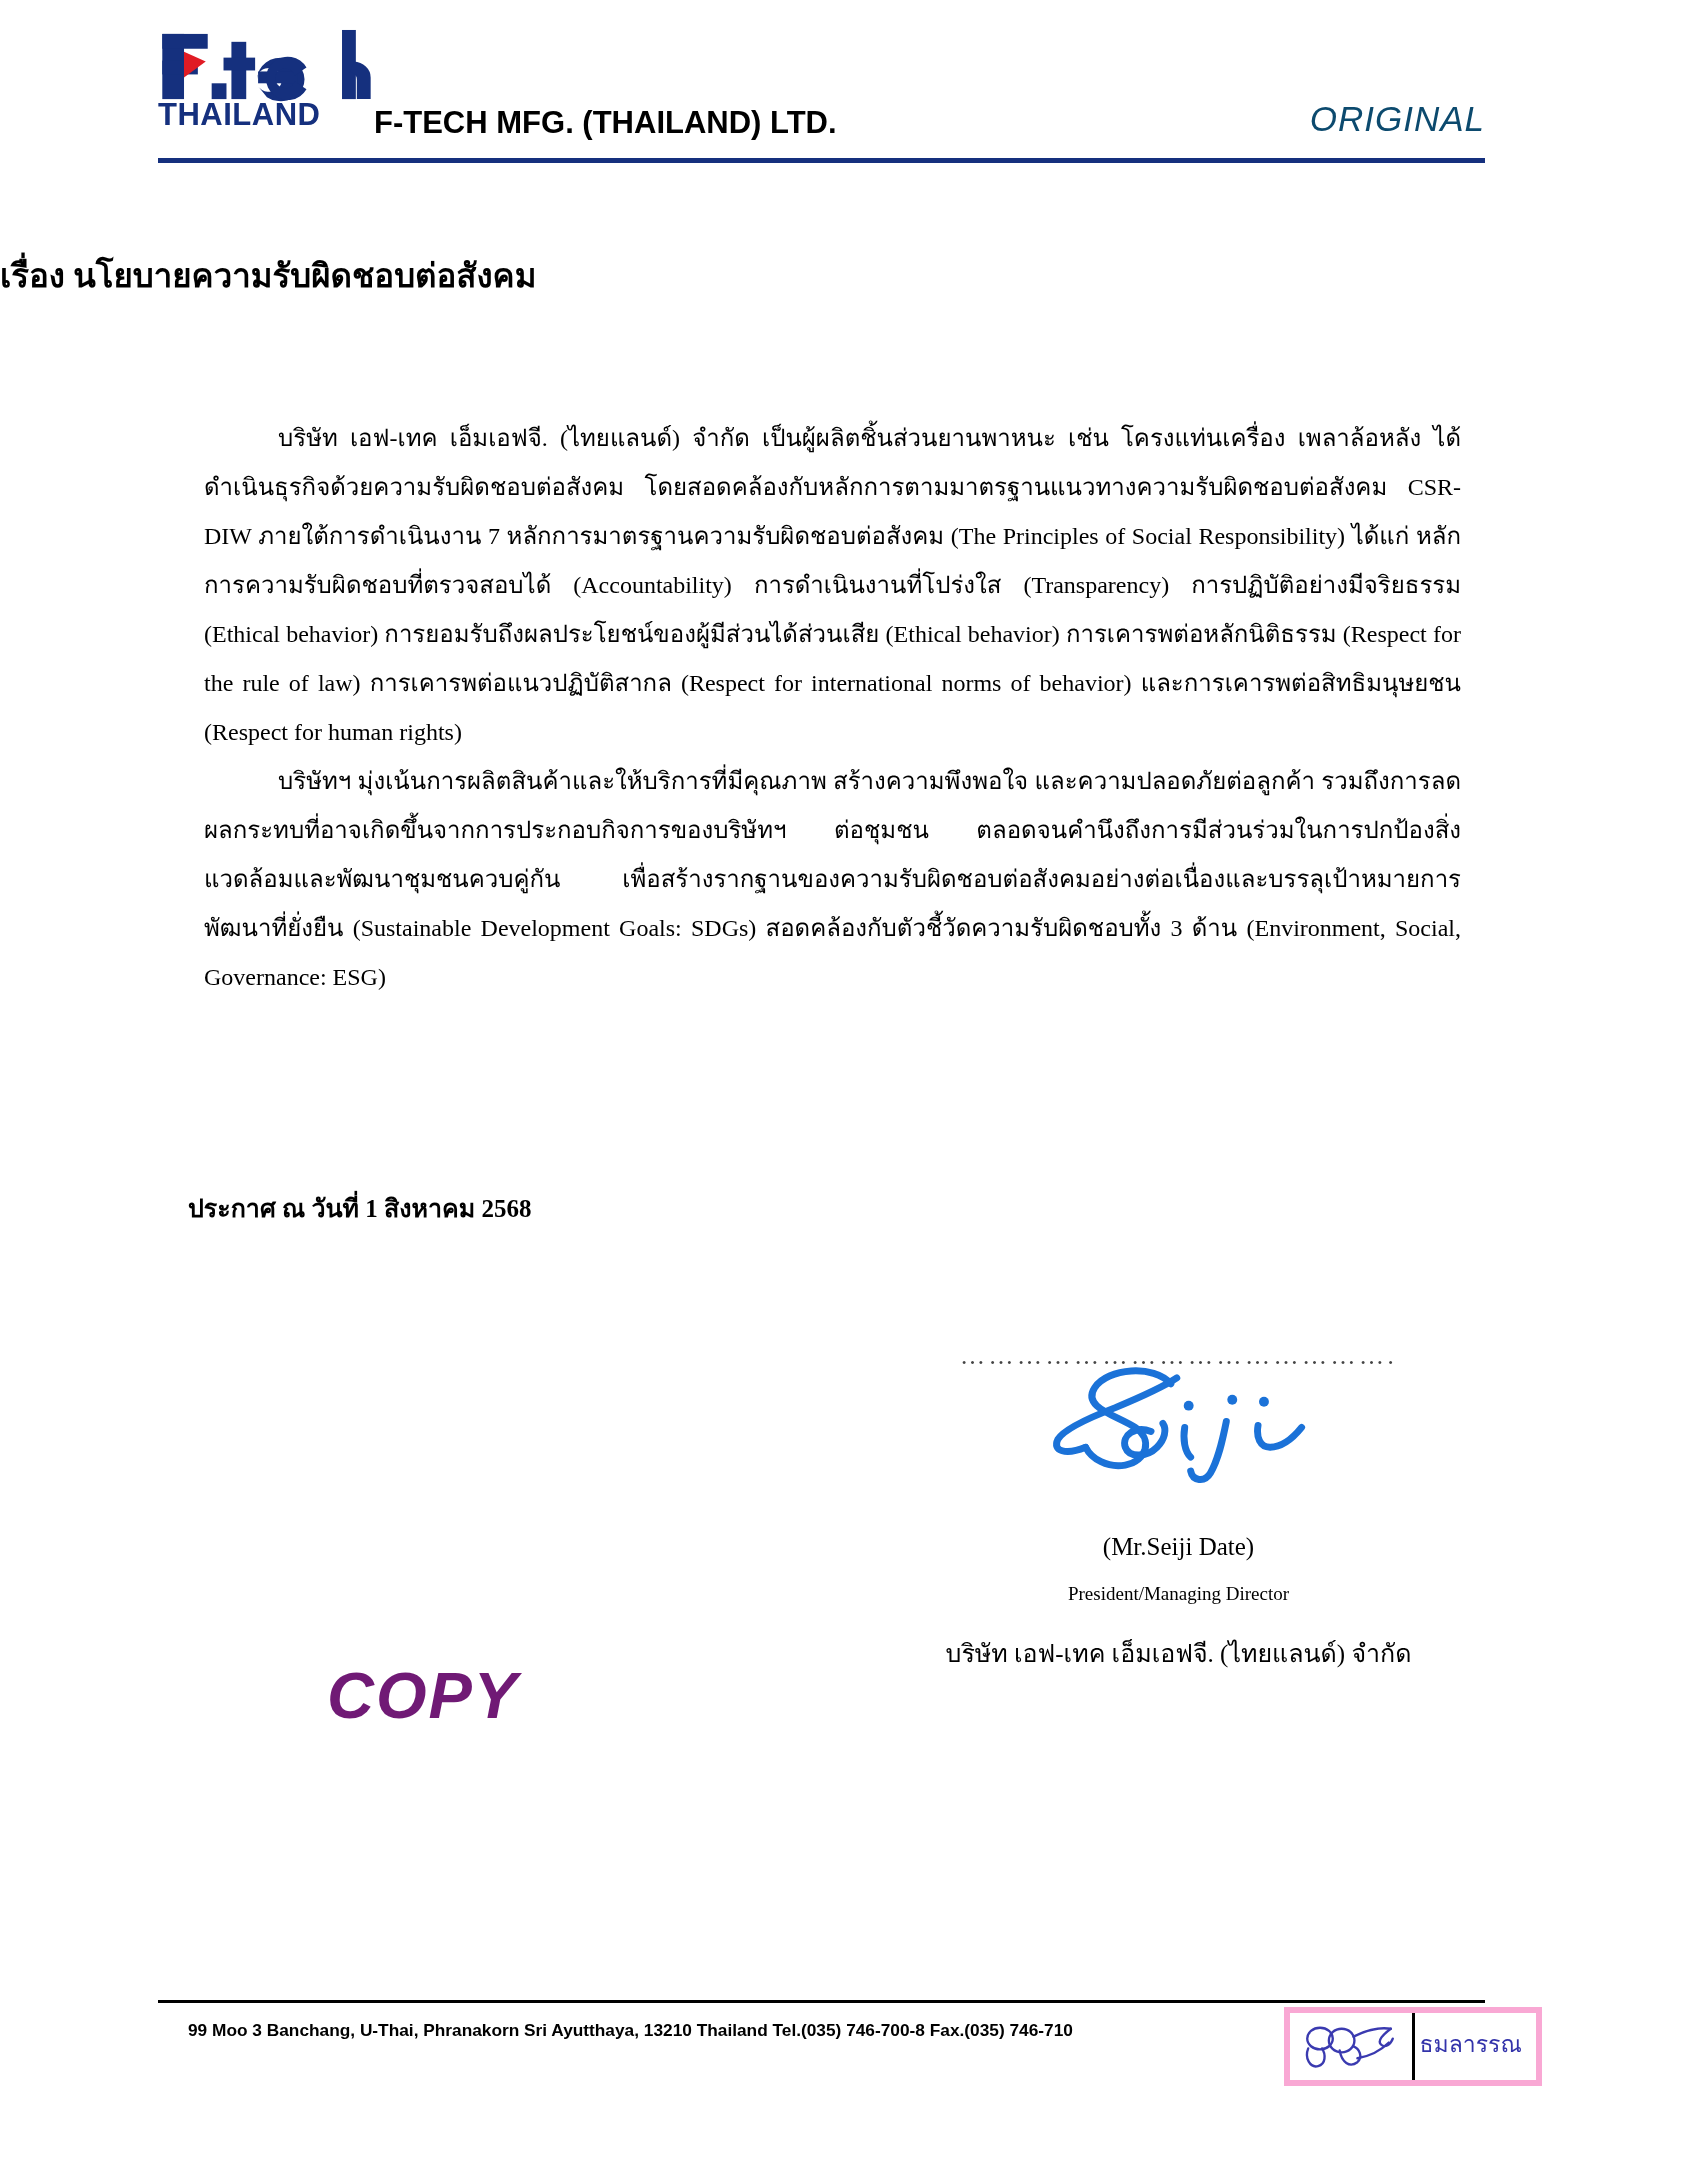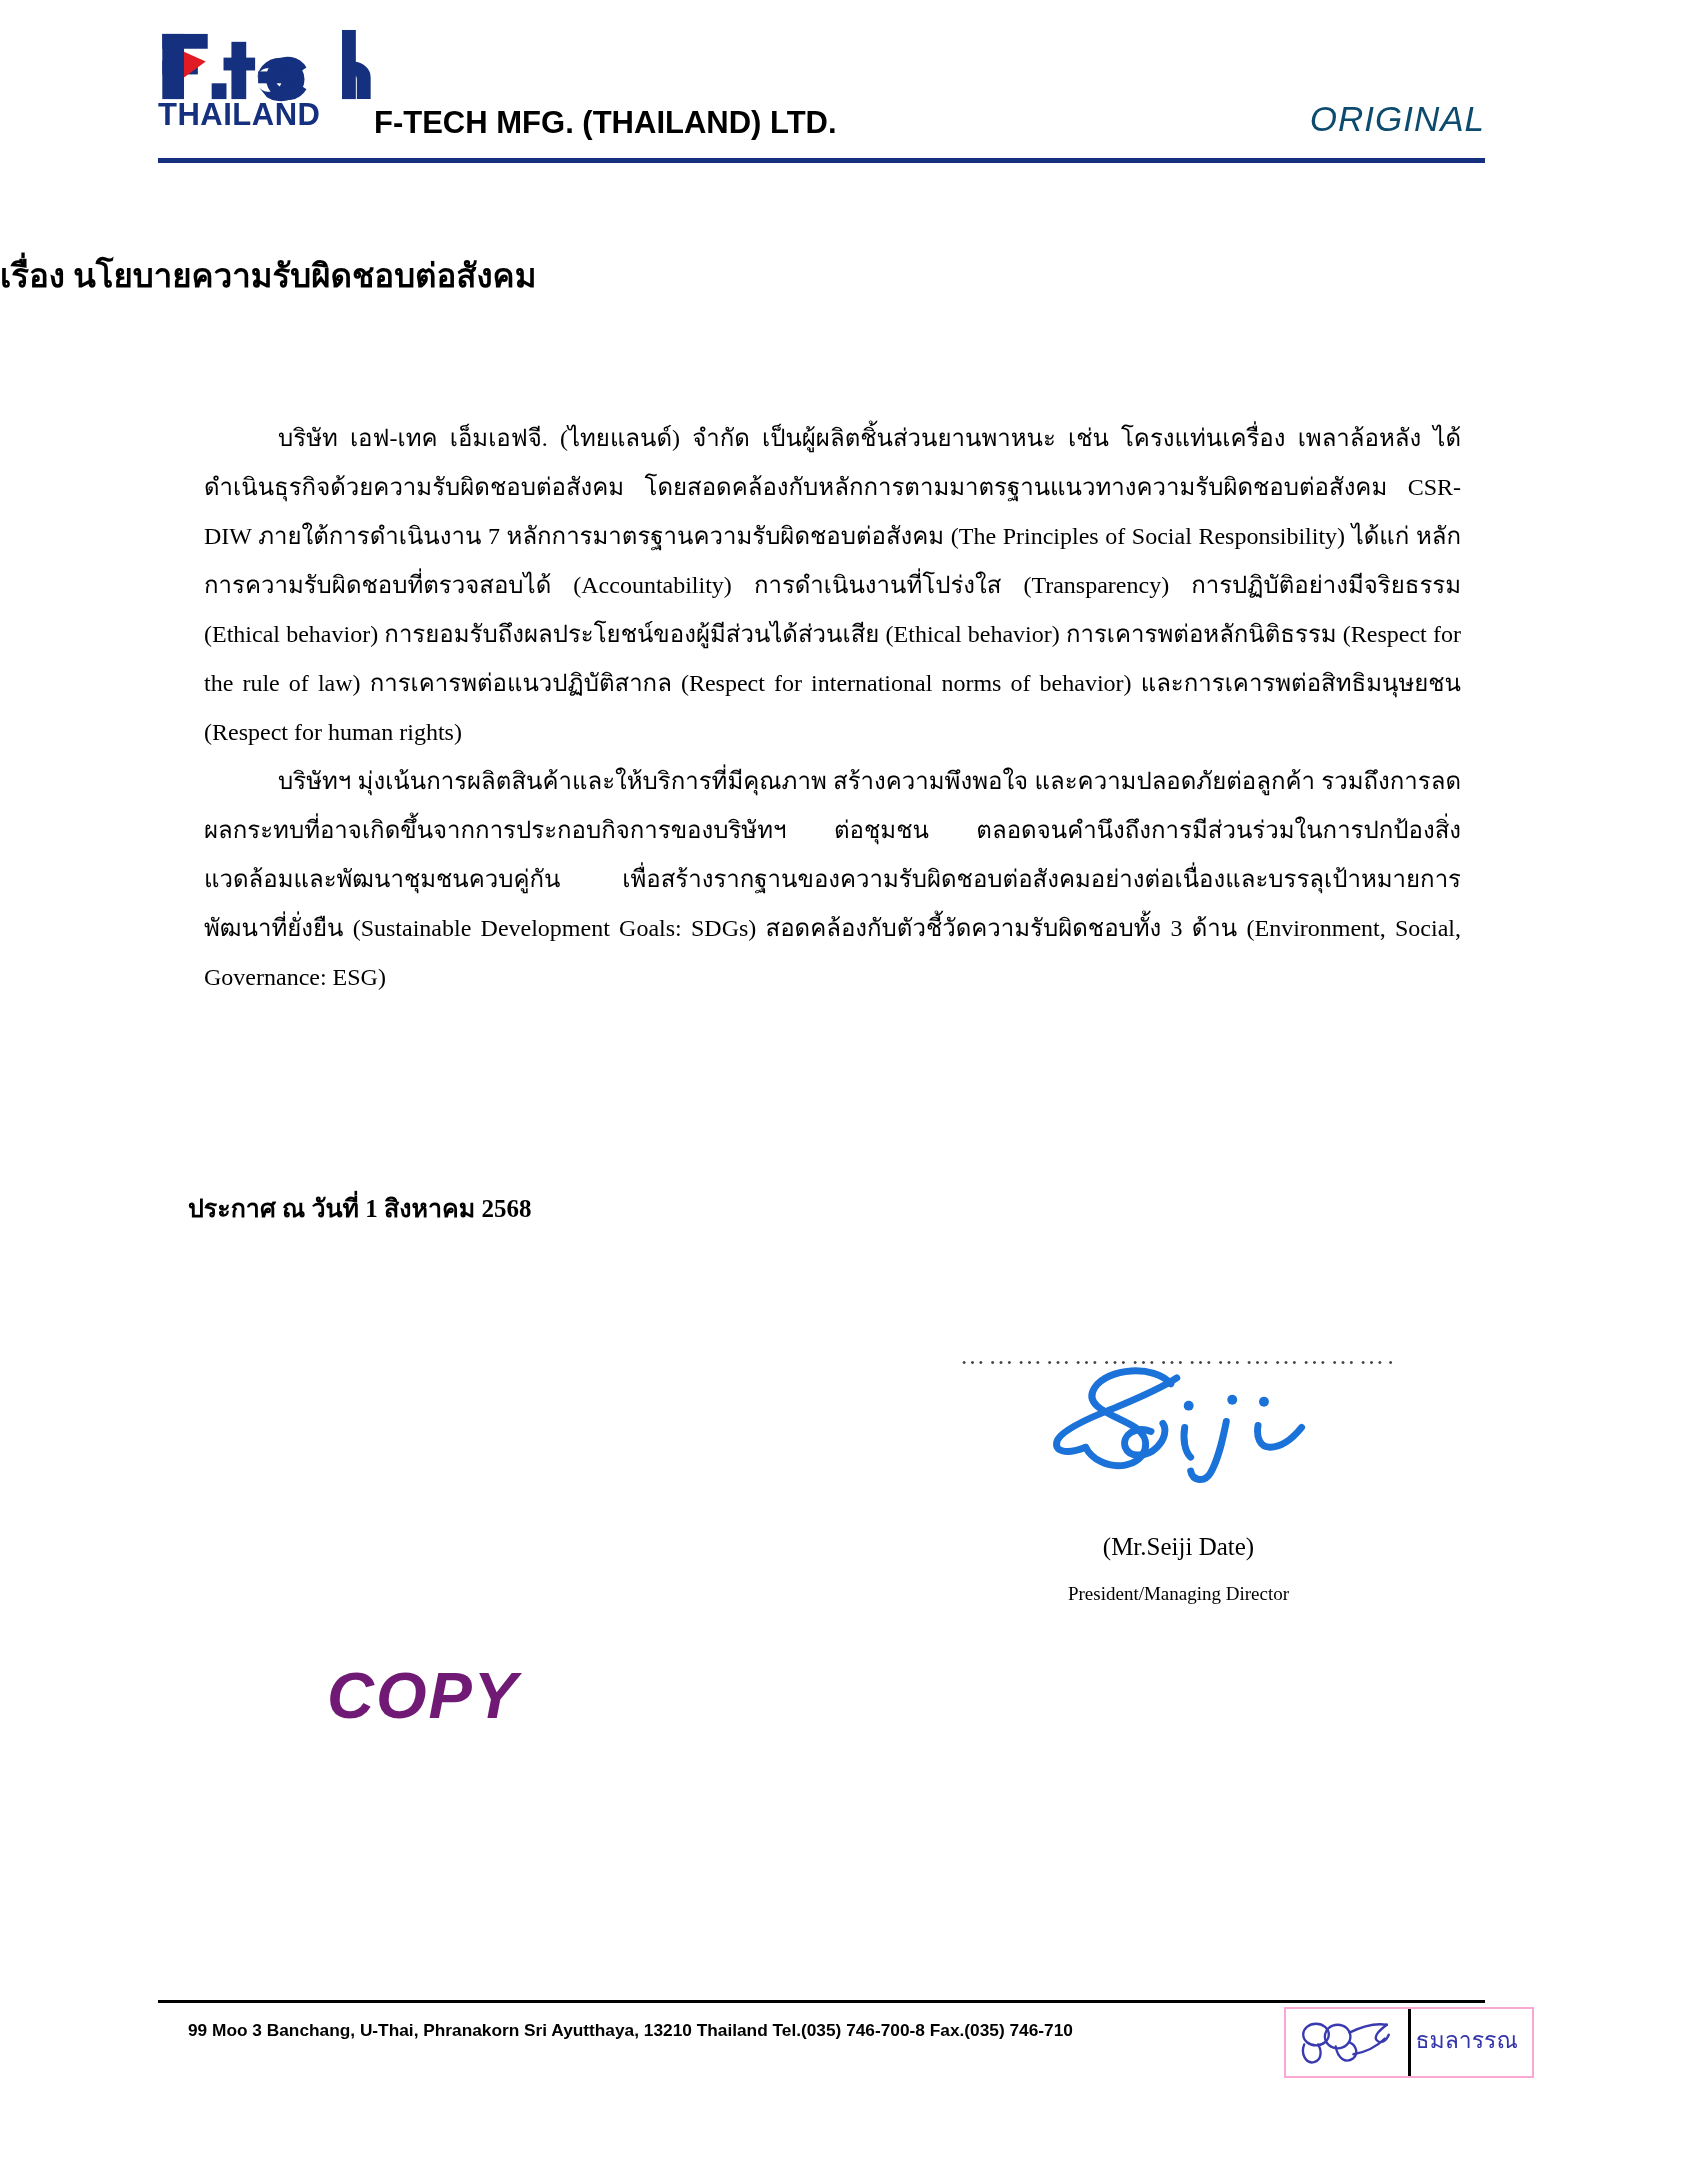--- a/index.html
+++ b/index.html
@@ -203,21 +203,21 @@
     font-size: 17.3px;
     color: #000000;
     white-space: nowrap;
   }
   .approval-box {
     position: absolute;
     left: 1284px;
     top: 2007px;
     width: 246px;
     height: 67px;
-    border: 2px solid #f9a8d4;
+    border: 6px solid #f9a8d4;
     display: flex;
   }
   .approval-cell {
     flex: 1;
     position: relative;
     overflow: hidden;
   }
   .approval-cell.left { border-right: 3px solid #000; }
   .approval-scribble {
     position: absolute;
@@ -300,20 +300,21 @@
 
         <path d="M320 70 C318 82 322 92 332 92 C344 92 356 82 364 72"></path>
         <circle cx="326" cy="46" r="5" fill="#1b72d8" stroke="none"></circle>
 
         <path d="M146 92 C126 100 112 96 118 84 C124 74 150 62 176 52 C200 42 226 30 238 22"></path>
       </svg>
       <div class="sig-dots">……………………………………….</div>
     </div>
     <div class="sig-name">(Mr.Seiji Date)</div>
     <div class="sig-role">President/Managing Director</div>
+    <div class="sig-company">บริษัท เอฟ-เทค เอ็มเอฟจี. (ไทยแลนด์) จำกัด</div>
   </div>
 
   <div class="copy-stamp">COPY</div>
 
   <div class="footer-rule"></div>
   <div class="footer-text">99 Moo 3 Banchang, U-Thai, Phranakorn Sri Ayutthaya, 13210 Thailand  Tel.(035) 746-700-8  Fax.(035) 746-710</div>
 
   <div class="approval-box">
     <div class="approval-cell left">
       <div class="approval-scribble">

